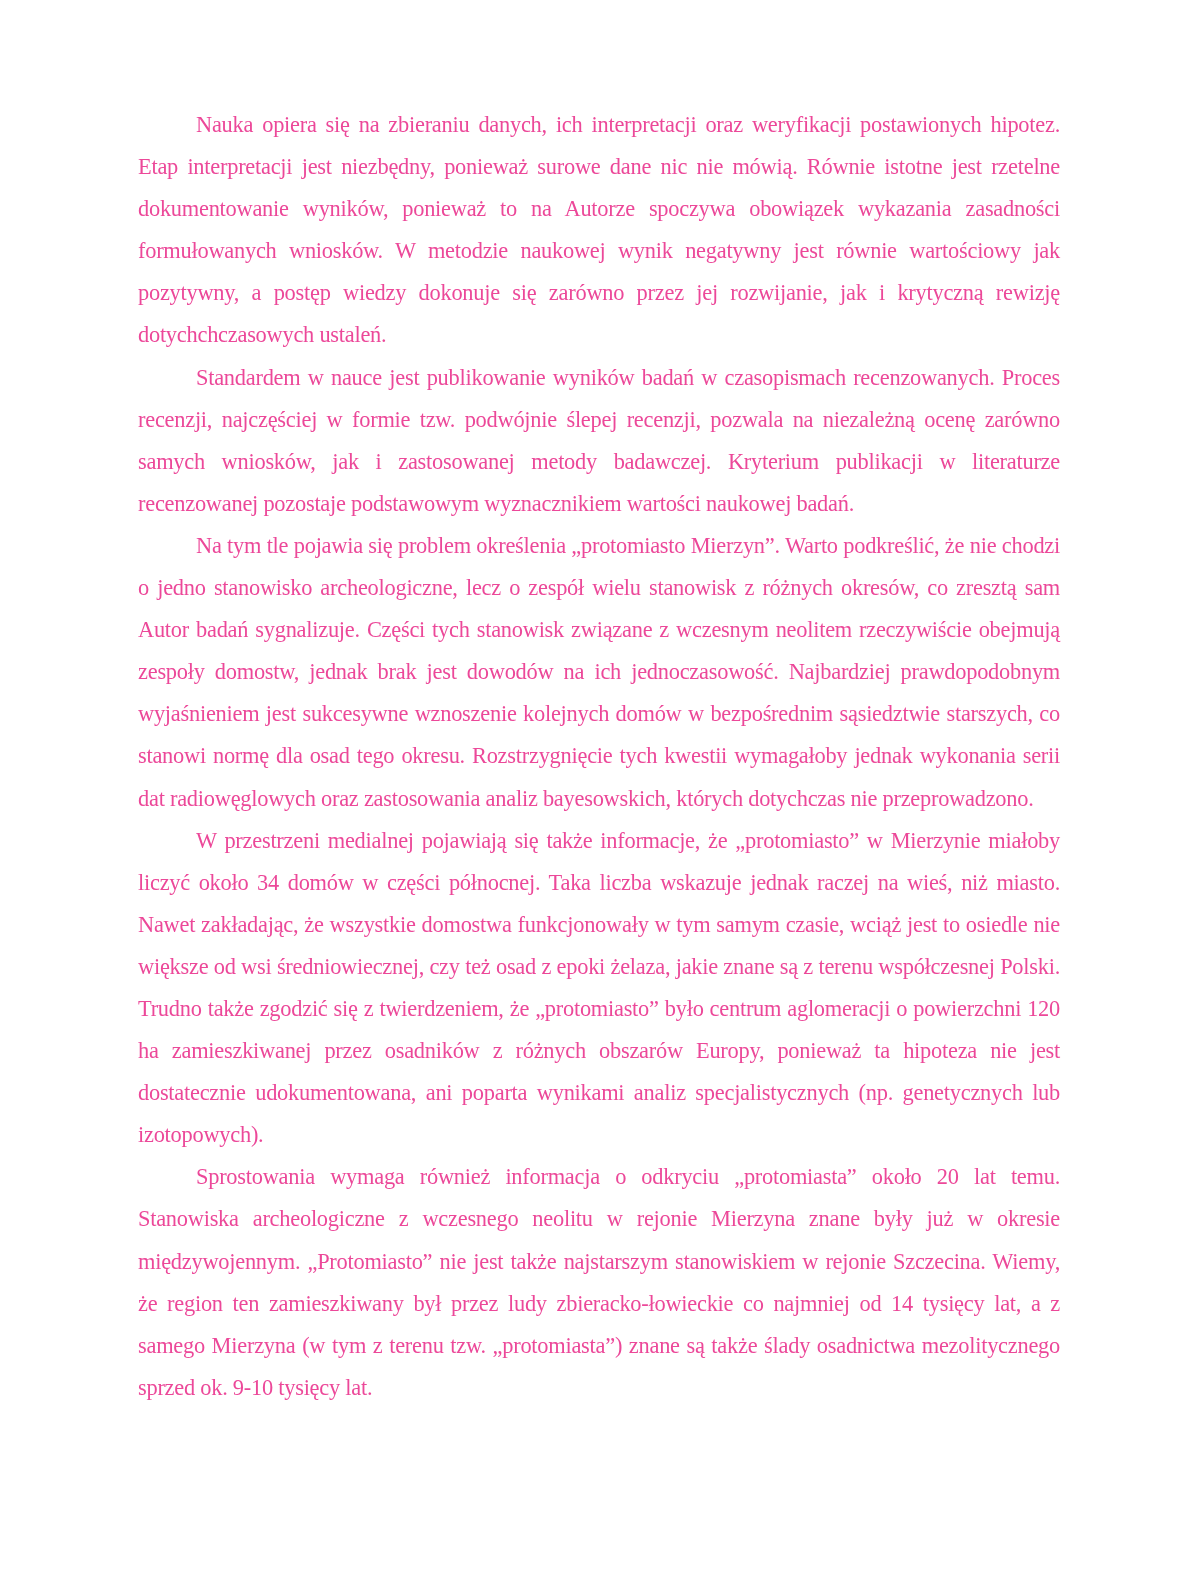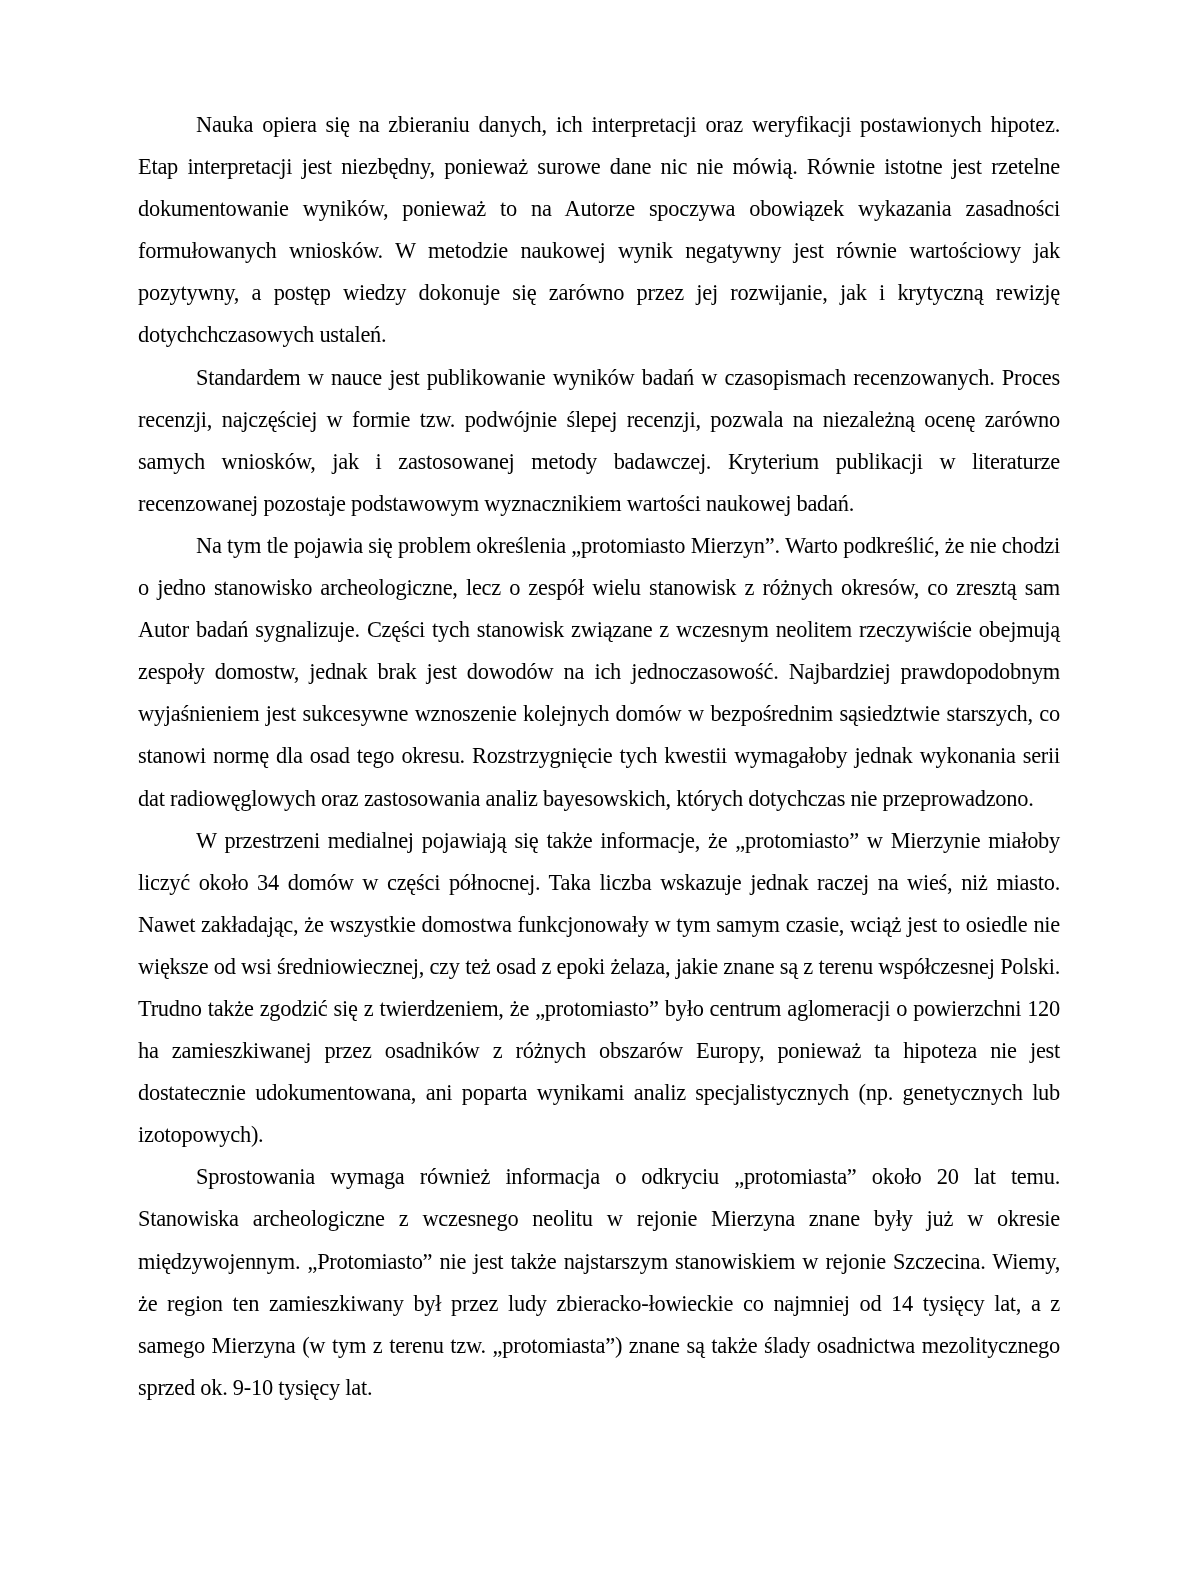--- a/index.html
+++ b/index.html
@@ -14,21 +14,21 @@
       overflow: hidden;
     }
     .page {
       position: absolute;
       left: 138px;
       top: 104px;
       width: 922px;
       font-family: "Liberation Serif", "DejaVu Serif", serif;
       font-size: 22.4px;
       line-height: 42.1px;
-      color: #000000;
+      color: #ec4899;
     }
     .para {
       margin: 0;
       text-indent: 58px;
       text-align: justify;
       text-align-last: left;
       hyphens: none;
       word-spacing: 0;
       letter-spacing: -0.25px;
     }

